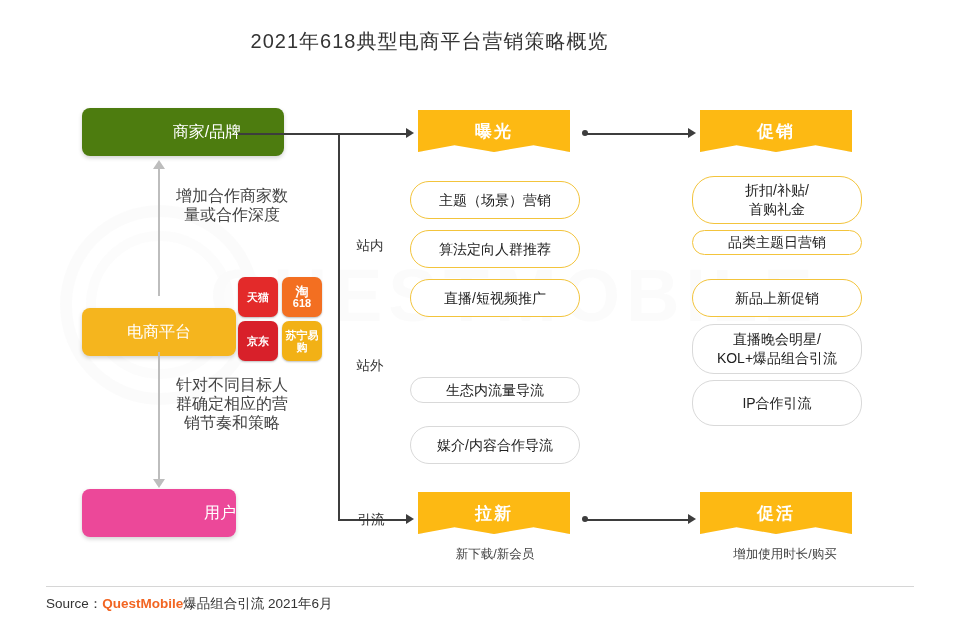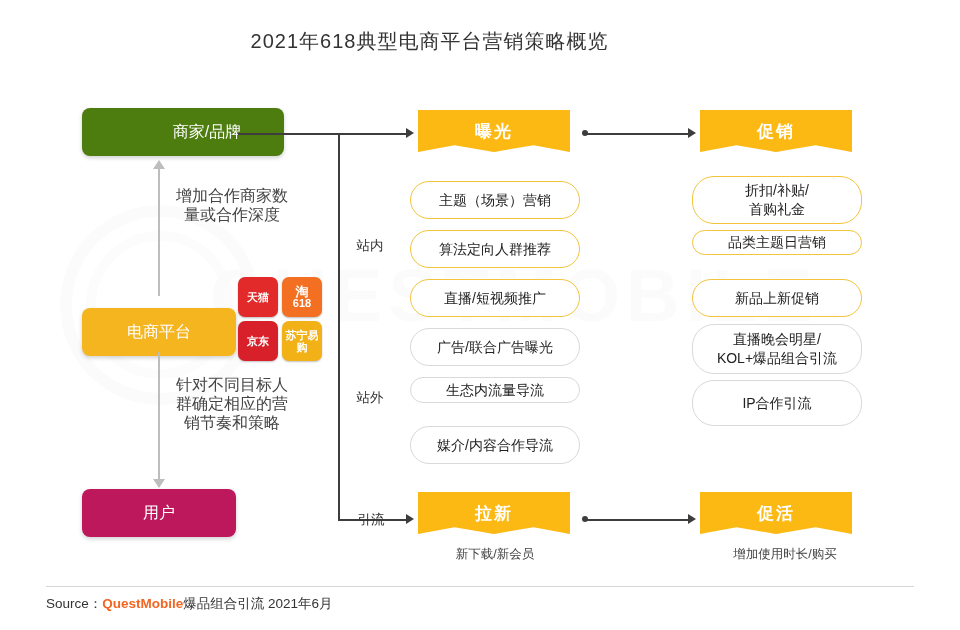--- a/index.html
+++ b/index.html
@@ -83,21 +83,21 @@
     border-radius: 8px;
     display: flex;
     align-items: center;
     justify-content: center;
     font-size: 16px;
     color: #ffffff;
     box-shadow: 0 2px 4px rgba(0,0,0,0.18);
   }
   .lblock.merchant { left: 82px; top: 108px; background: #4d7c0f; padding-left: 48px; }
   .lblock.platform { left: 82px; top: 300px; background: #f5b51e; margin-top: 8px; }
-  .lblock.user     { left: 82px; top: 489px; background: #be185d; }
+  .lblock.user     { left: 82px; top: 489px; background: #ec4899; justify-content: flex-end; }
 
   
   .vline {
     position: absolute;
     left: 158px;
     width: 2px;
     background: #bdbdbd;
   }
   .vline.top { top: 162px; height: 134px; }
   .vline.bottom { top: 352px; height: 134px; }
@@ -315,40 +315,39 @@
 
   <div class="hline" style="left:584px; top:133px; width:104px;"></div>
   <div class="dot" style="left:582px; top:130px;"></div>
   <div class="arrow-right" style="left:688px; top:128px;"></div>
 
   <div class="hline" style="left:584px; top:519px; width:104px;"></div>
   <div class="dot" style="left:582px; top:516px;"></div>
   <div class="arrow-right" style="left:688px; top:514px;"></div>
 
   <div class="side-label" style="left:356px; top:236px;">站内</div>
-  <div class="side-label" style="left:356px; top:388px;">站外</div>
+  <div class="side-label" style="left:356px; top:356px;">站外</div>
   <div class="side-label" style="left:350px; top:510px; width:42px;">引流</div>
 
   <div class="banner exposure">
     <span>曝光</span>
   </div>
   <div class="banner promo">
     <span>促销</span>
   </div>
   <div class="banner acquire">
     <span>拉新</span>
   </div>
   <div class="banner activate">
     <span>促活</span>
   </div>
 
   <div class="pill gold col-a" style="top:181px; height:38px;">主题（场景）营销</div>
   <div class="pill gold col-a" style="top:230px; height:38px;">算法定向人群推荐</div>
   <div class="pill gold col-a" style="top:279px; height:38px;">直播/短视频推广</div>
-  <div class="pill col-a" style="top:328px; height:38px;">广告/联合广告曝光</div>
   <div class="pill col-a" style="top:377px; height:26px;">生态内流量导流</div>
   <div class="pill col-a" style="top:426px; height:38px;">媒介/内容合作导流</div>
 
   <div class="pill gold col-b" style="top:176px; height:48px; white-space:pre-line;">折扣/补贴/
 首购礼金</div>
   <div class="pill gold col-b" style="top:230px; height:25px;">品类主题日营销</div>
   <div class="pill gold col-b" style="top:279px; height:38px;">新品上新促销</div>
   <div class="pill col-b" style="top:324px; height:50px; white-space:pre-line;">直播晚会明星/
 KOL+爆品组合引流</div>
   <div class="pill col-b" style="top:380px; height:46px;">IP合作引流</div>

